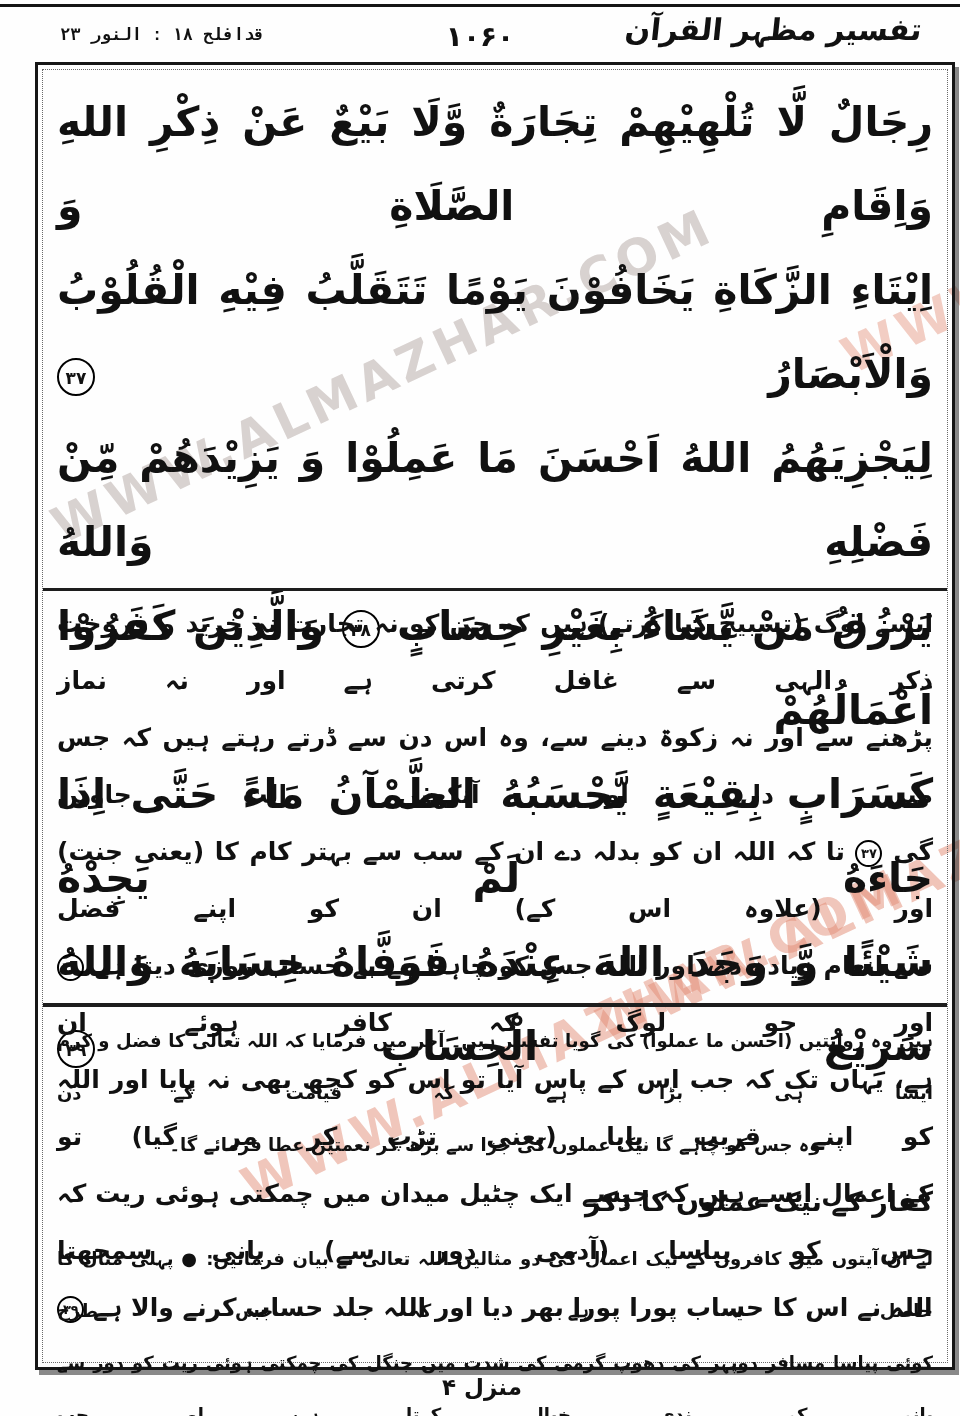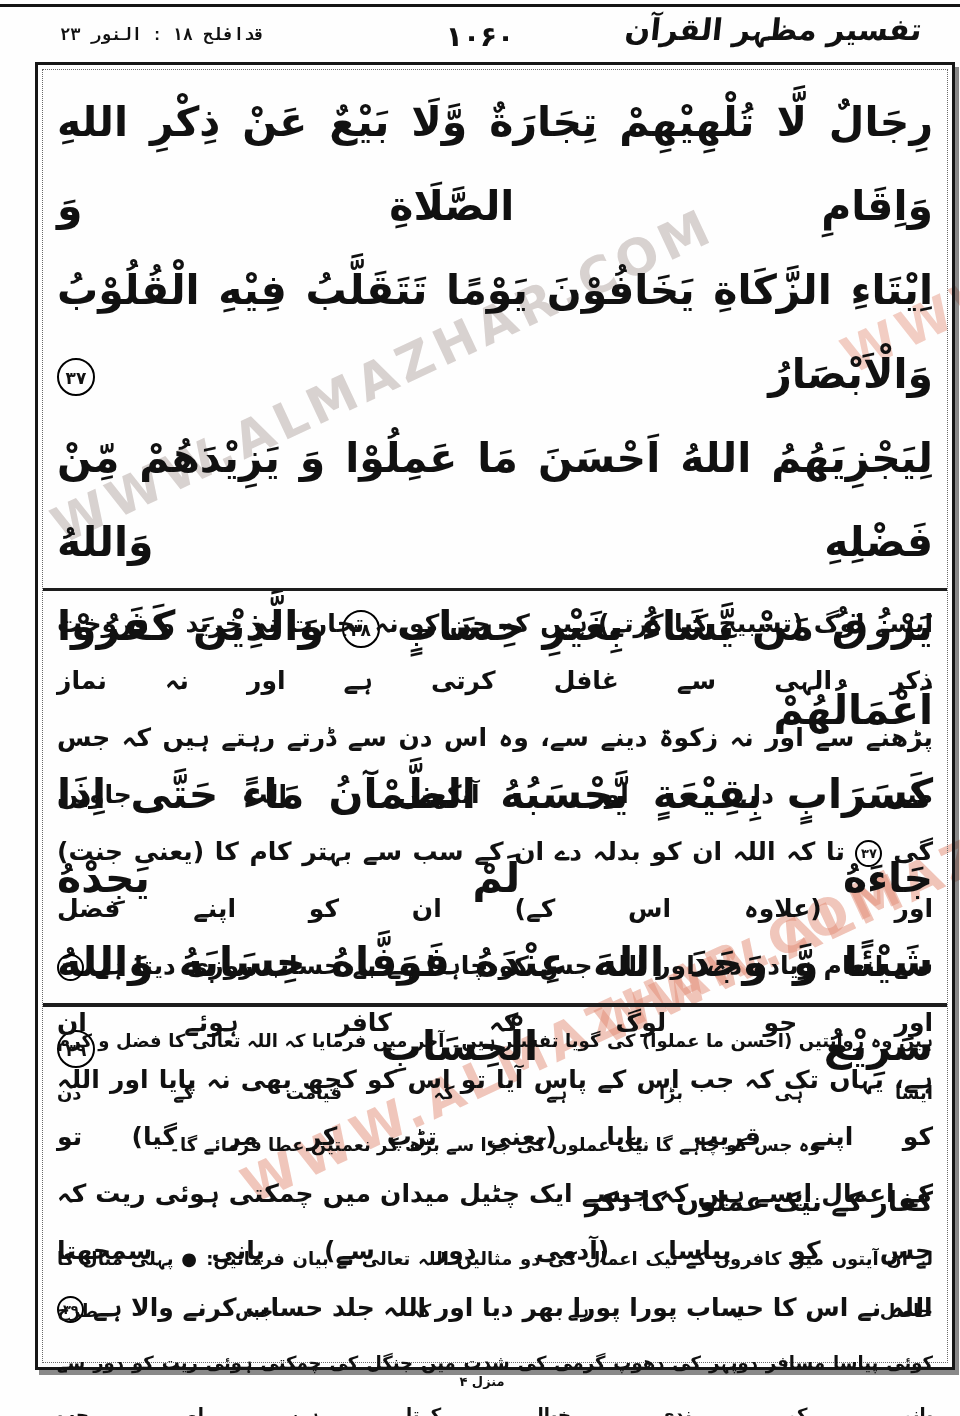--- a/index.html
+++ b/index.html
@@ -64,21 +64,21 @@
   .cline{
     font-size:18px;font-weight:bold;line-height:52px;direction:rtl;
     text-align:justify;text-align-last:justify;
   }
   .cline.center{text-align:center;text-align-last:center;}
   .c-heading{
     text-align:right;font-size:27px;font-weight:bold;line-height:58px;margin:2px 0;
   }
   .footer{
     position:absolute;z-index:2;left:4px;right:0;top:1374px;text-align:center;
-    font-size:13px;font-weight:bold;
+    font-size:23px;font-weight:bold;
   }
 </style>
 </head>
 <body>
 
 <div class="page">
 
   <div class="top-rule"></div>
 
   <div class="header">

